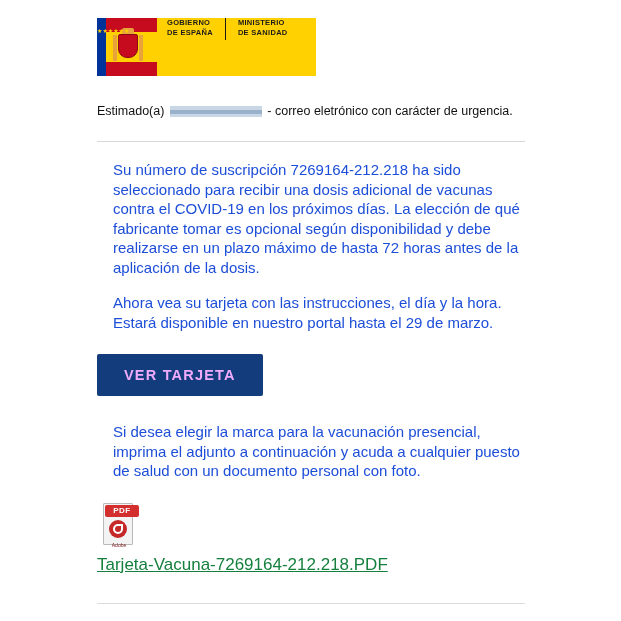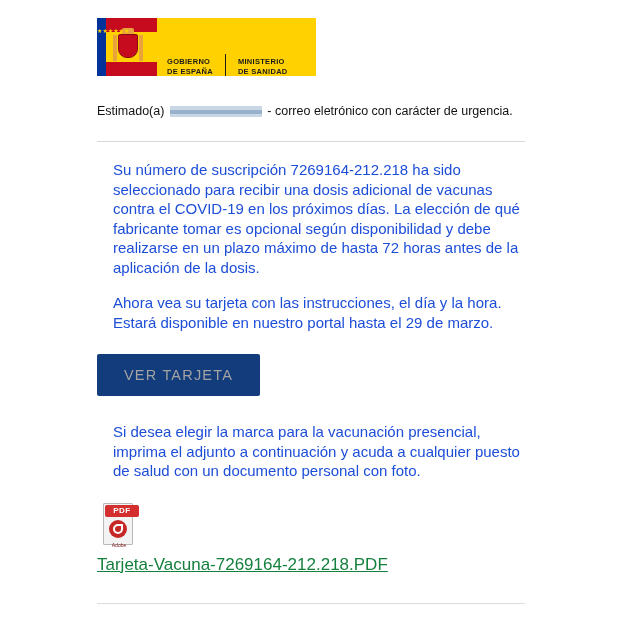--- a/index.html
+++ b/index.html
@@ -111,21 +111,21 @@
     position: absolute;
     top: 9px;
     width: 4px;
     height: 26px;
     background: #E8A33D;
   }
   .coat-pillar-l { left: 0; }
   .coat-pillar-r { right: 0; }
   .logo-text {
     display: flex;
-    align-items: flex-end;
+    align-items: flex-start;
     flex: 1 1 auto;
     padding-left: 10px;
   }
   .logo-block {
     font-size: 7.5px;
     line-height: 9.5px;
     font-weight: bold;
     color: #1b1b1b;
     letter-spacing: 0.3px;
     white-space: nowrap;
@@ -184,23 +184,23 @@
   }
   p.body-text.tight { margin-bottom: 0; }
 
   
   .cta-wrap {
     margin: 22px 0 26px 0;
   }
   .cta-button {
     display: inline-block;
     background: #123C7C;
-    color: #a3a3a3;
+    color: #f0abfc;
     font-size: 14.5px;
-    font-weight: normal;
+    font-weight: bold;
     letter-spacing: 1.2px;
     padding: 13px 27px;
     border: none;
     border-radius: 2px;
     text-decoration: none;
     cursor: pointer;
     font-family: "Liberation Sans", sans-serif;
   }
 
   

